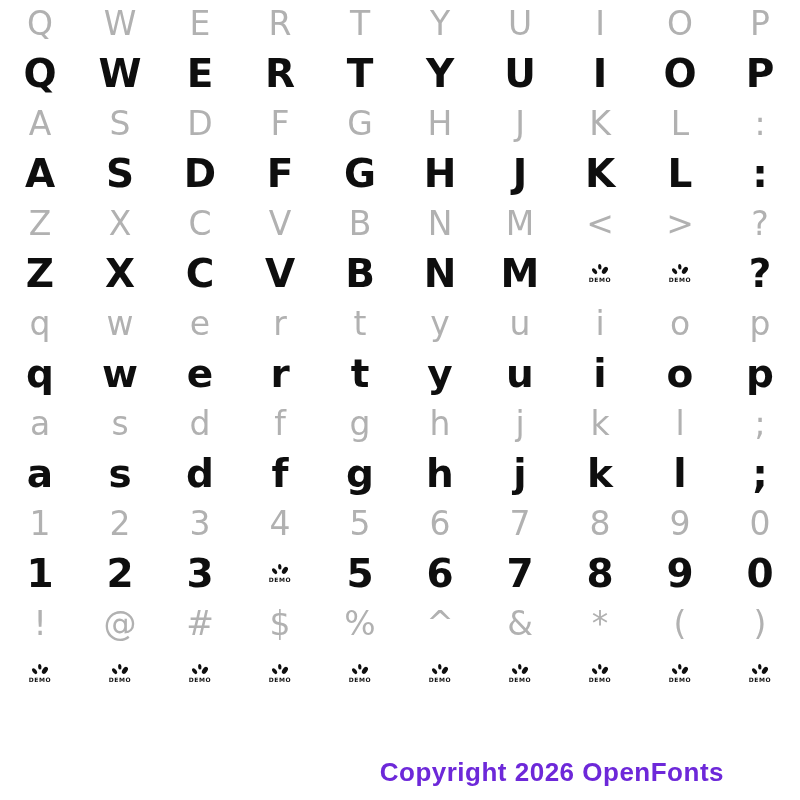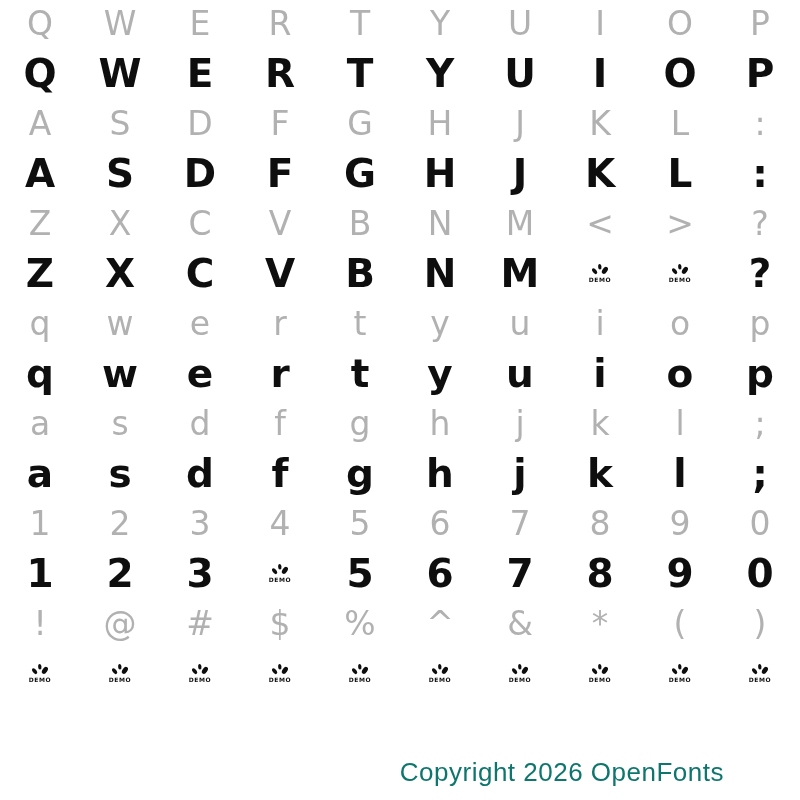--- a/index.html
+++ b/index.html
@@ -54,22 +54,22 @@
     font-weight: 700;
     letter-spacing: 0.6px;
     line-height: 1;
     font-family: "DejaVu Sans", sans-serif;
   }
   .copyright {
     position: absolute;
     top: 757px;
     right: 76px;
     font-size: 26px;
-    font-weight: 400;
-    color: #0f766e;
+    font-weight: 700;
+    color: #6d28d9;
     font-family: "Liberation Sans", "DejaVu Sans", sans-serif;
     letter-spacing: 0.5px;
     margin-left: 8px;
   }
 </style>
 </head>
 <body>
 
 <div class="sheet">
   <div id="glyph-grid">

